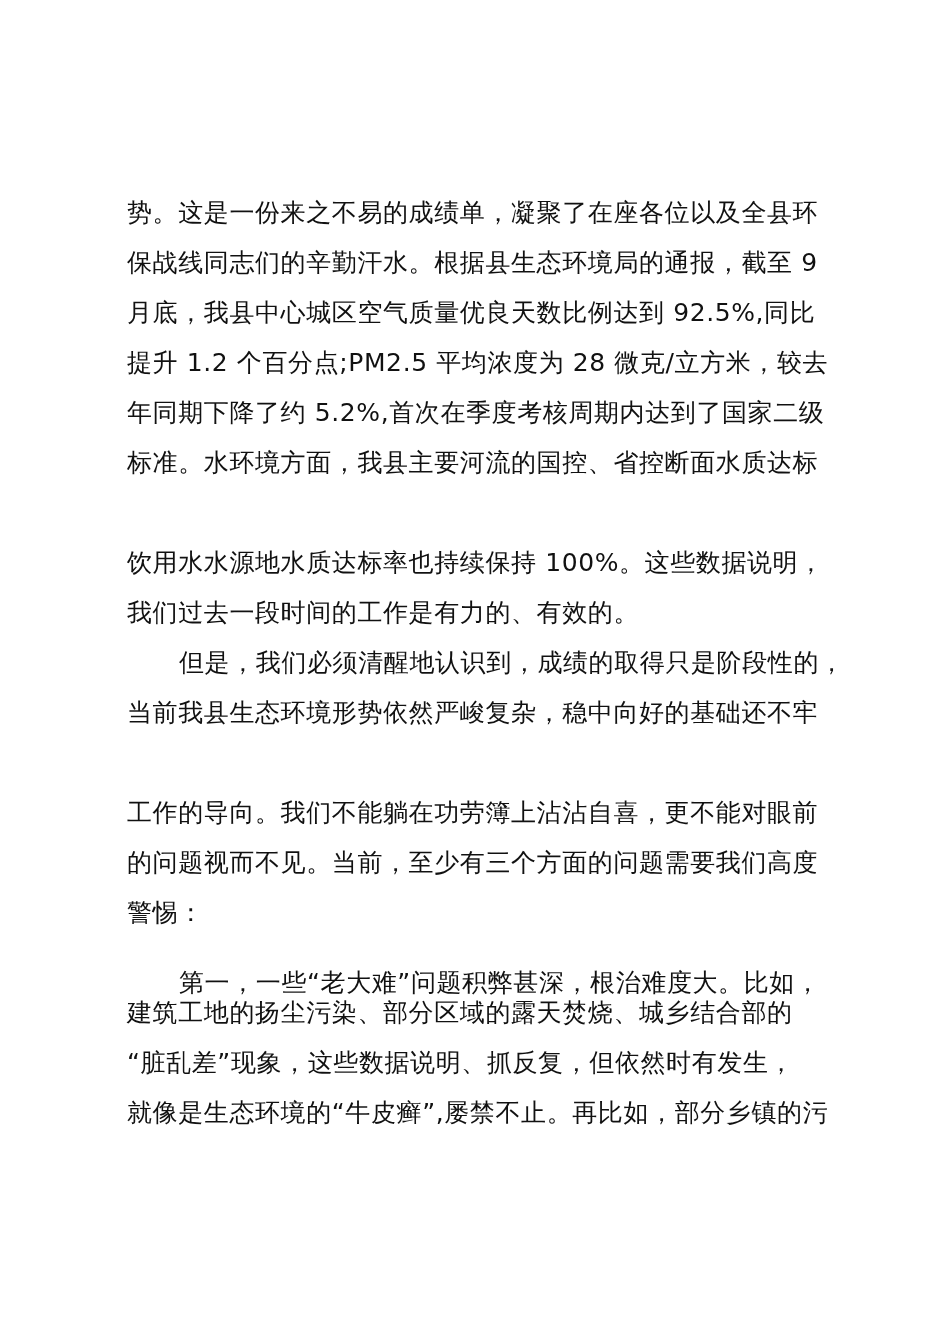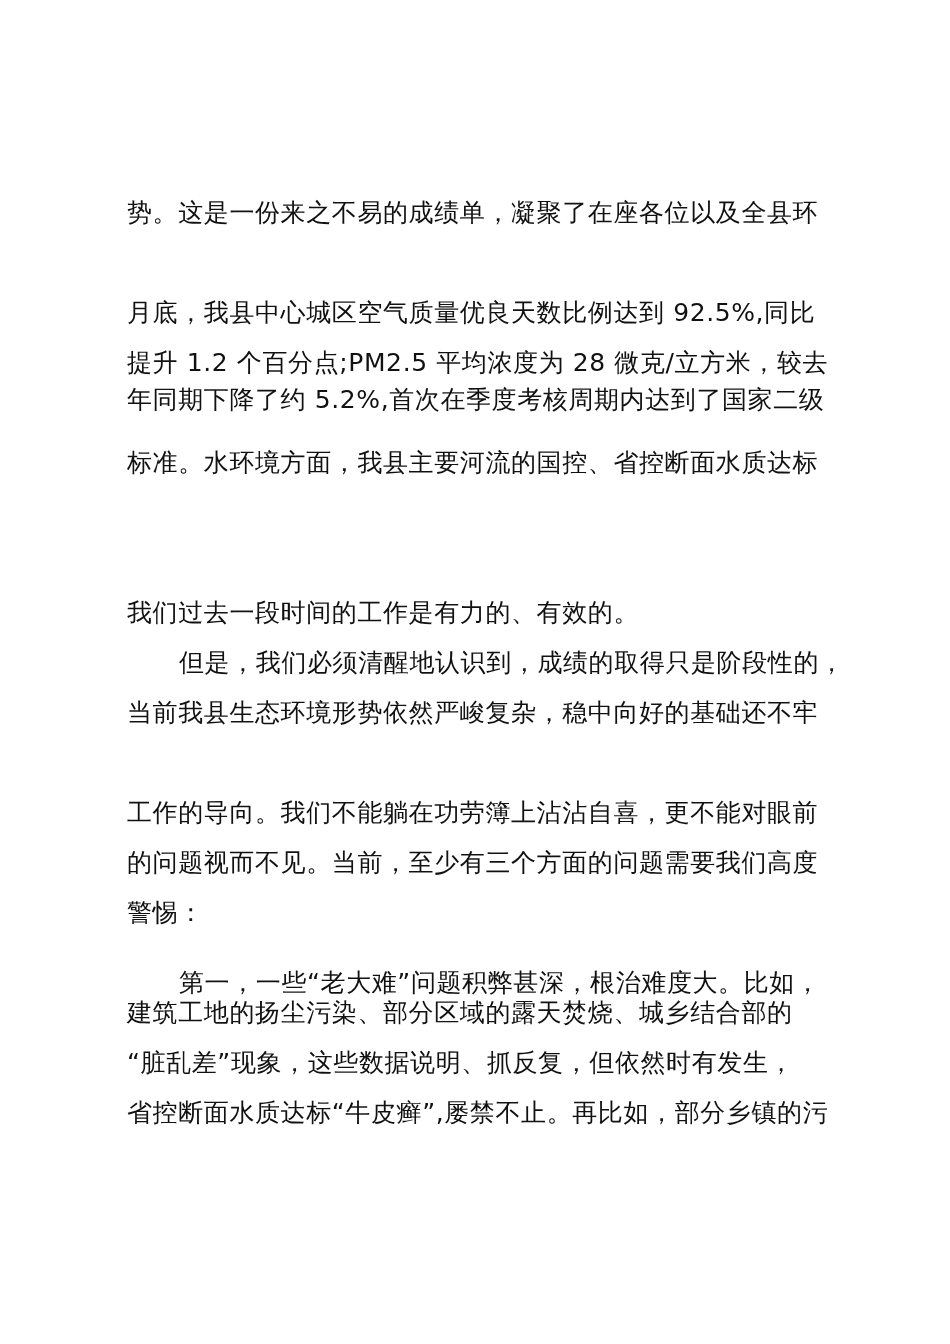--- a/index.html
+++ b/index.html
@@ -30,27 +30,29 @@
     line-height: 30px;
     color: #111111;
     letter-spacing: 0.6px;
   }
 </style>
 </head>
 <body>
 
 <div class="page">
   <div class="line" style="top:198px">势。这是一份来之不易的成绩单，凝聚了在座各位以及全县环</div>
+  <div class="line" style="top:248px">保战线同志们的辛勤汗水。根据县生态环境局的通报，截至 9</div>
   <div class="line" style="top:298px">月底，我县中心城区空气质量优良天数比例达到 92.5%,同比</div>
   <div class="line" style="top:348px">提升 1.2 个百分点;PM2.5 平均浓度为 28 微克/立方米，较去</div>
-  <div class="line" style="top:385px">年同期下降了约 5.2%,首次在季度考核周期内达到了国家二级</div>
+  <div class="line" style="top:398px">年同期下降了约 5.2%,首次在季度考核周期内达到了国家二级</div>
   <div class="line" style="top:448px">标准。水环境方面，我县主要河流的国控、省控断面水质达标</div>
+  <div class="line" style="top:548px">饮用水水源地水质达标率也持续保持 100%。这些数据说明，</div>
   <div class="line" style="top:598px">我们过去一段时间的工作是有力的、有效的。</div>
   <div class="line" style="top:648px; left:179px">但是，我们必须清醒地认识到，成绩的取得只是阶段性的，</div>
   <div class="line" style="top:698px">当前我县生态环境形势依然严峻复杂，稳中向好的基础还不牢</div>
   <div class="line" style="top:798px">工作的导向。我们不能躺在功劳簿上沾沾自喜，更不能对眼前</div>
   <div class="line" style="top:848px">的问题视而不见。当前，至少有三个方面的问题需要我们高度</div>
   <div class="line" style="top:898px">警惕：</div>
   <div class="line" style="top:968px; left:179px">第一，一些“老大难”问题积弊甚深，根治难度大。比如，</div>
   <div class="line" style="top:998px">建筑工地的扬尘污染、部分区域的露天焚烧、城乡结合部的</div>
   <div class="line" style="top:1048px">“脏乱差”现象，这些数据说明、抓反复，但依然时有发生，</div>
-  <div class="line" style="top:1098px">省控断面水质达标“牛皮癣”,屡禁不止。再比如，部分乡镇的污</div>
+  <div class="line" style="top:1098px">就像是生态环境的“牛皮癣”,屡禁不止。再比如，部分乡镇的污</div>
 </div>
 
 </body></html>

